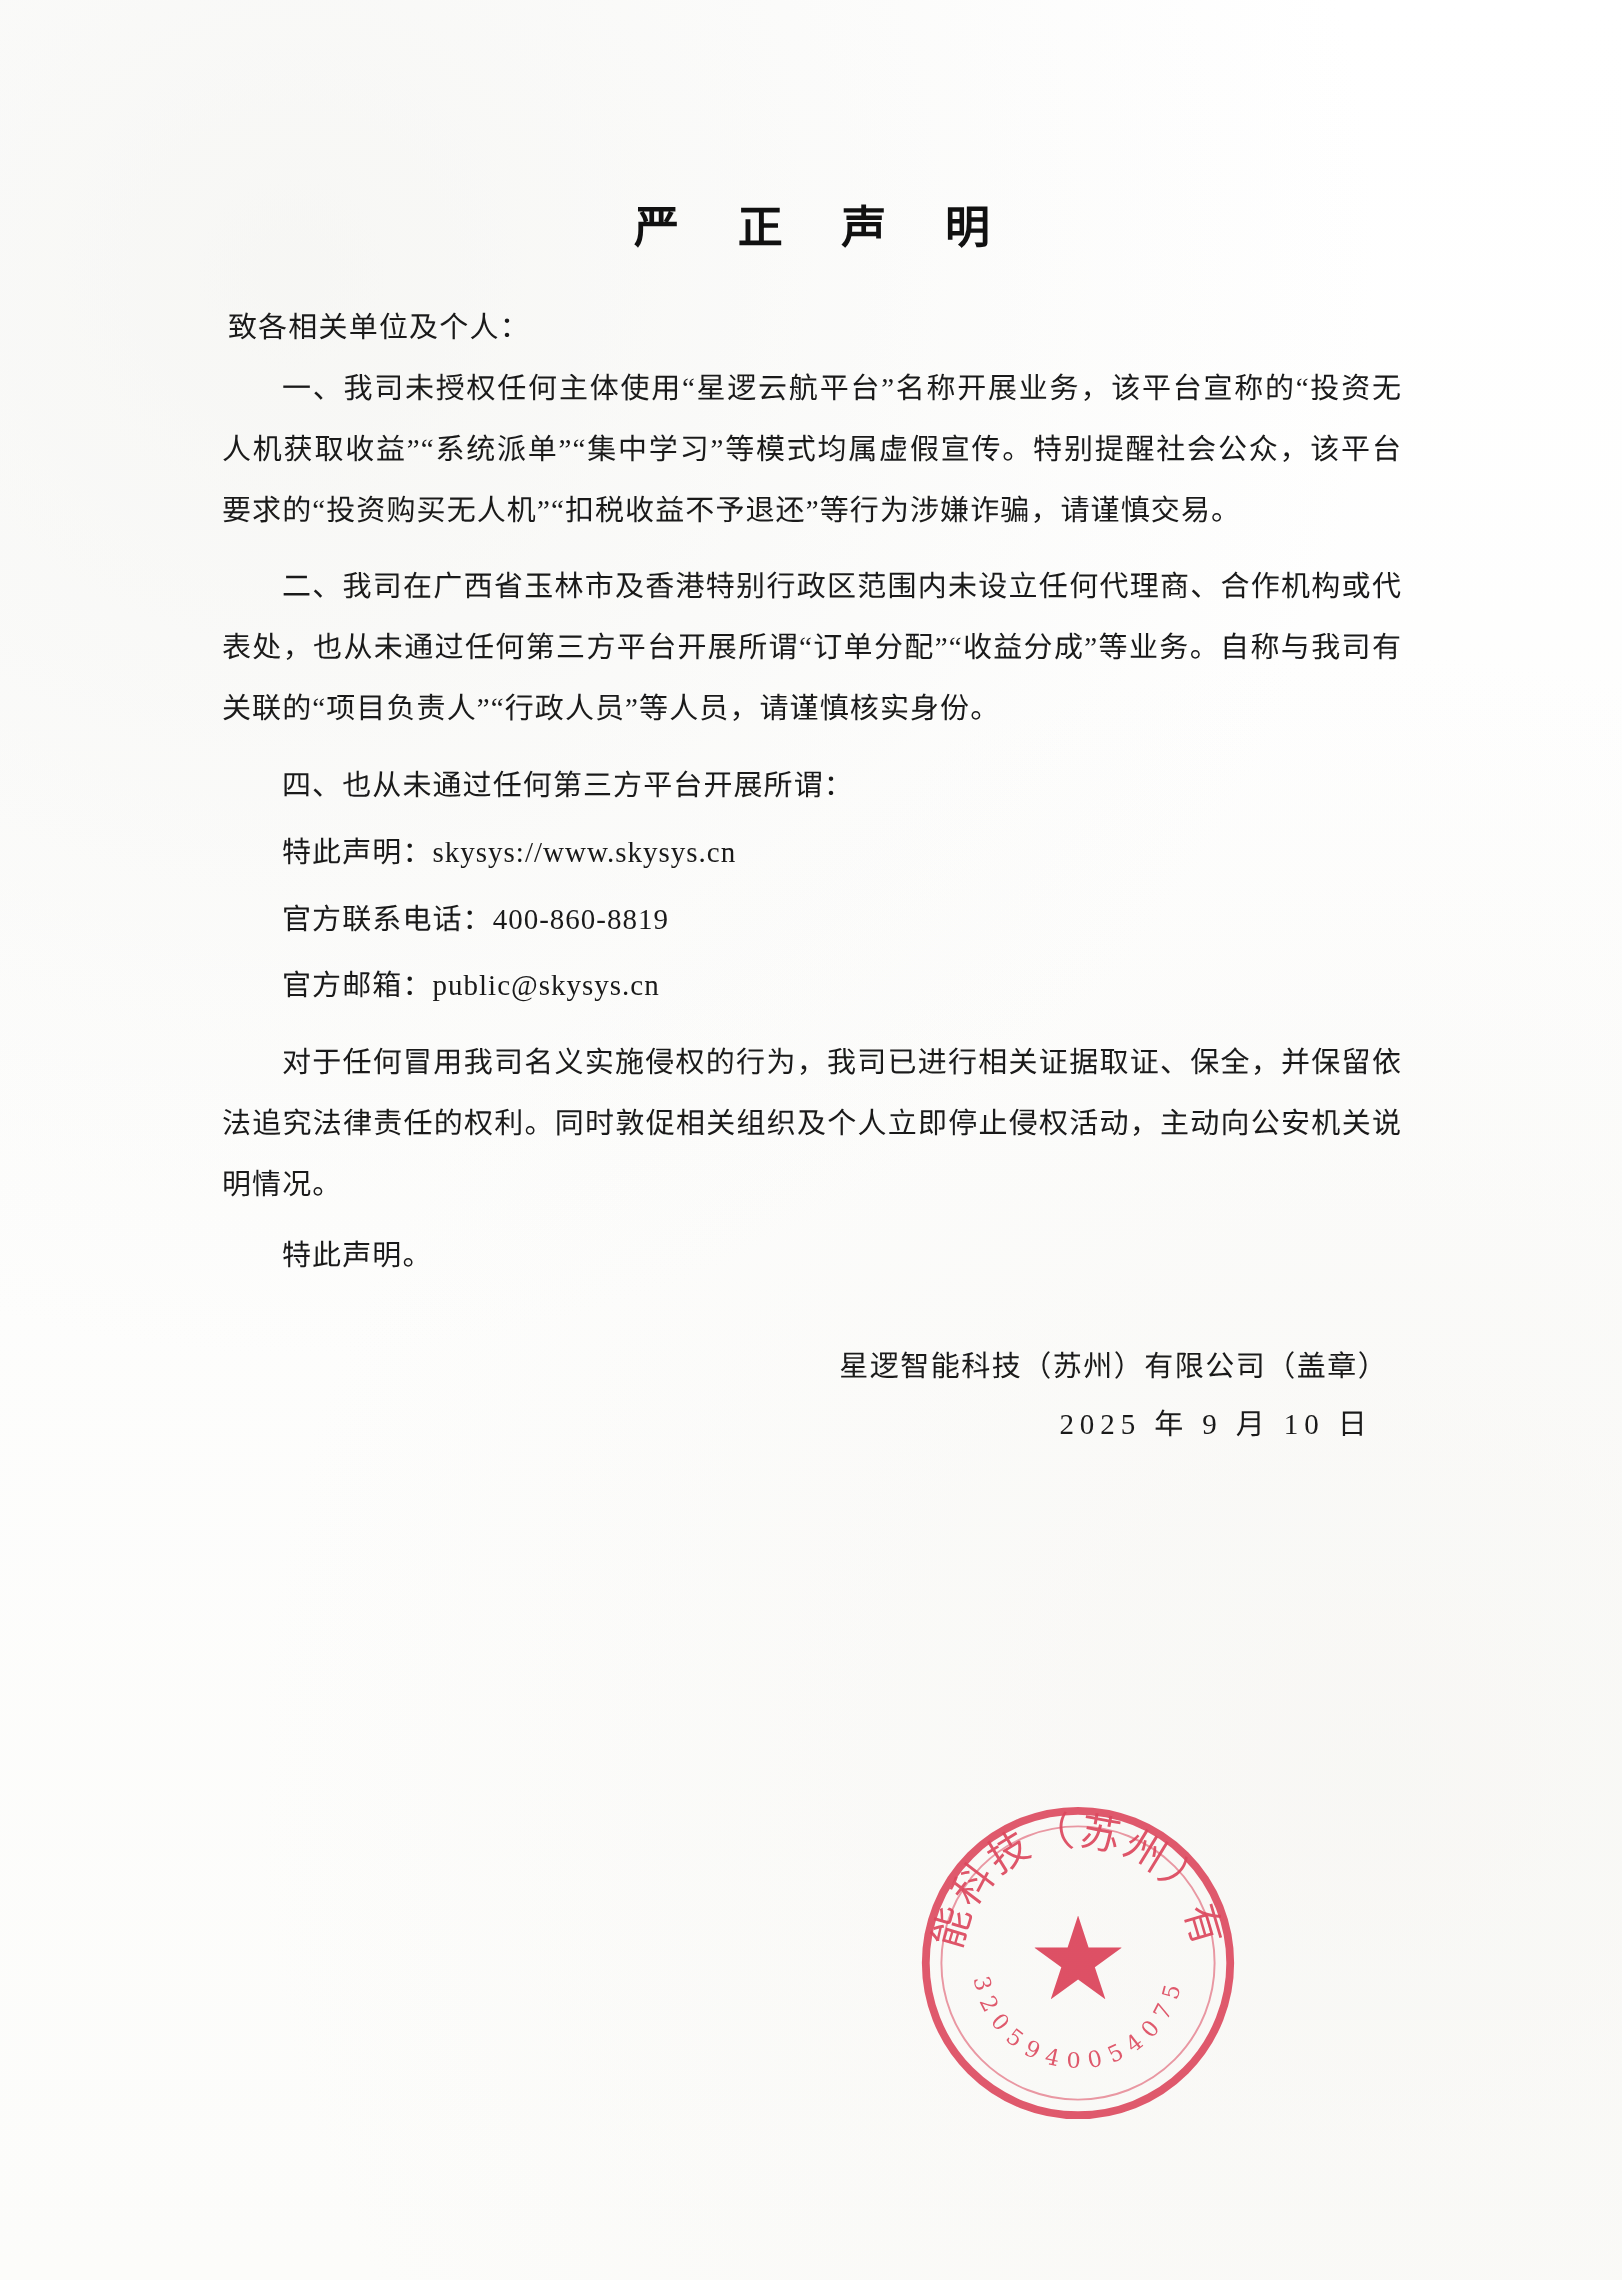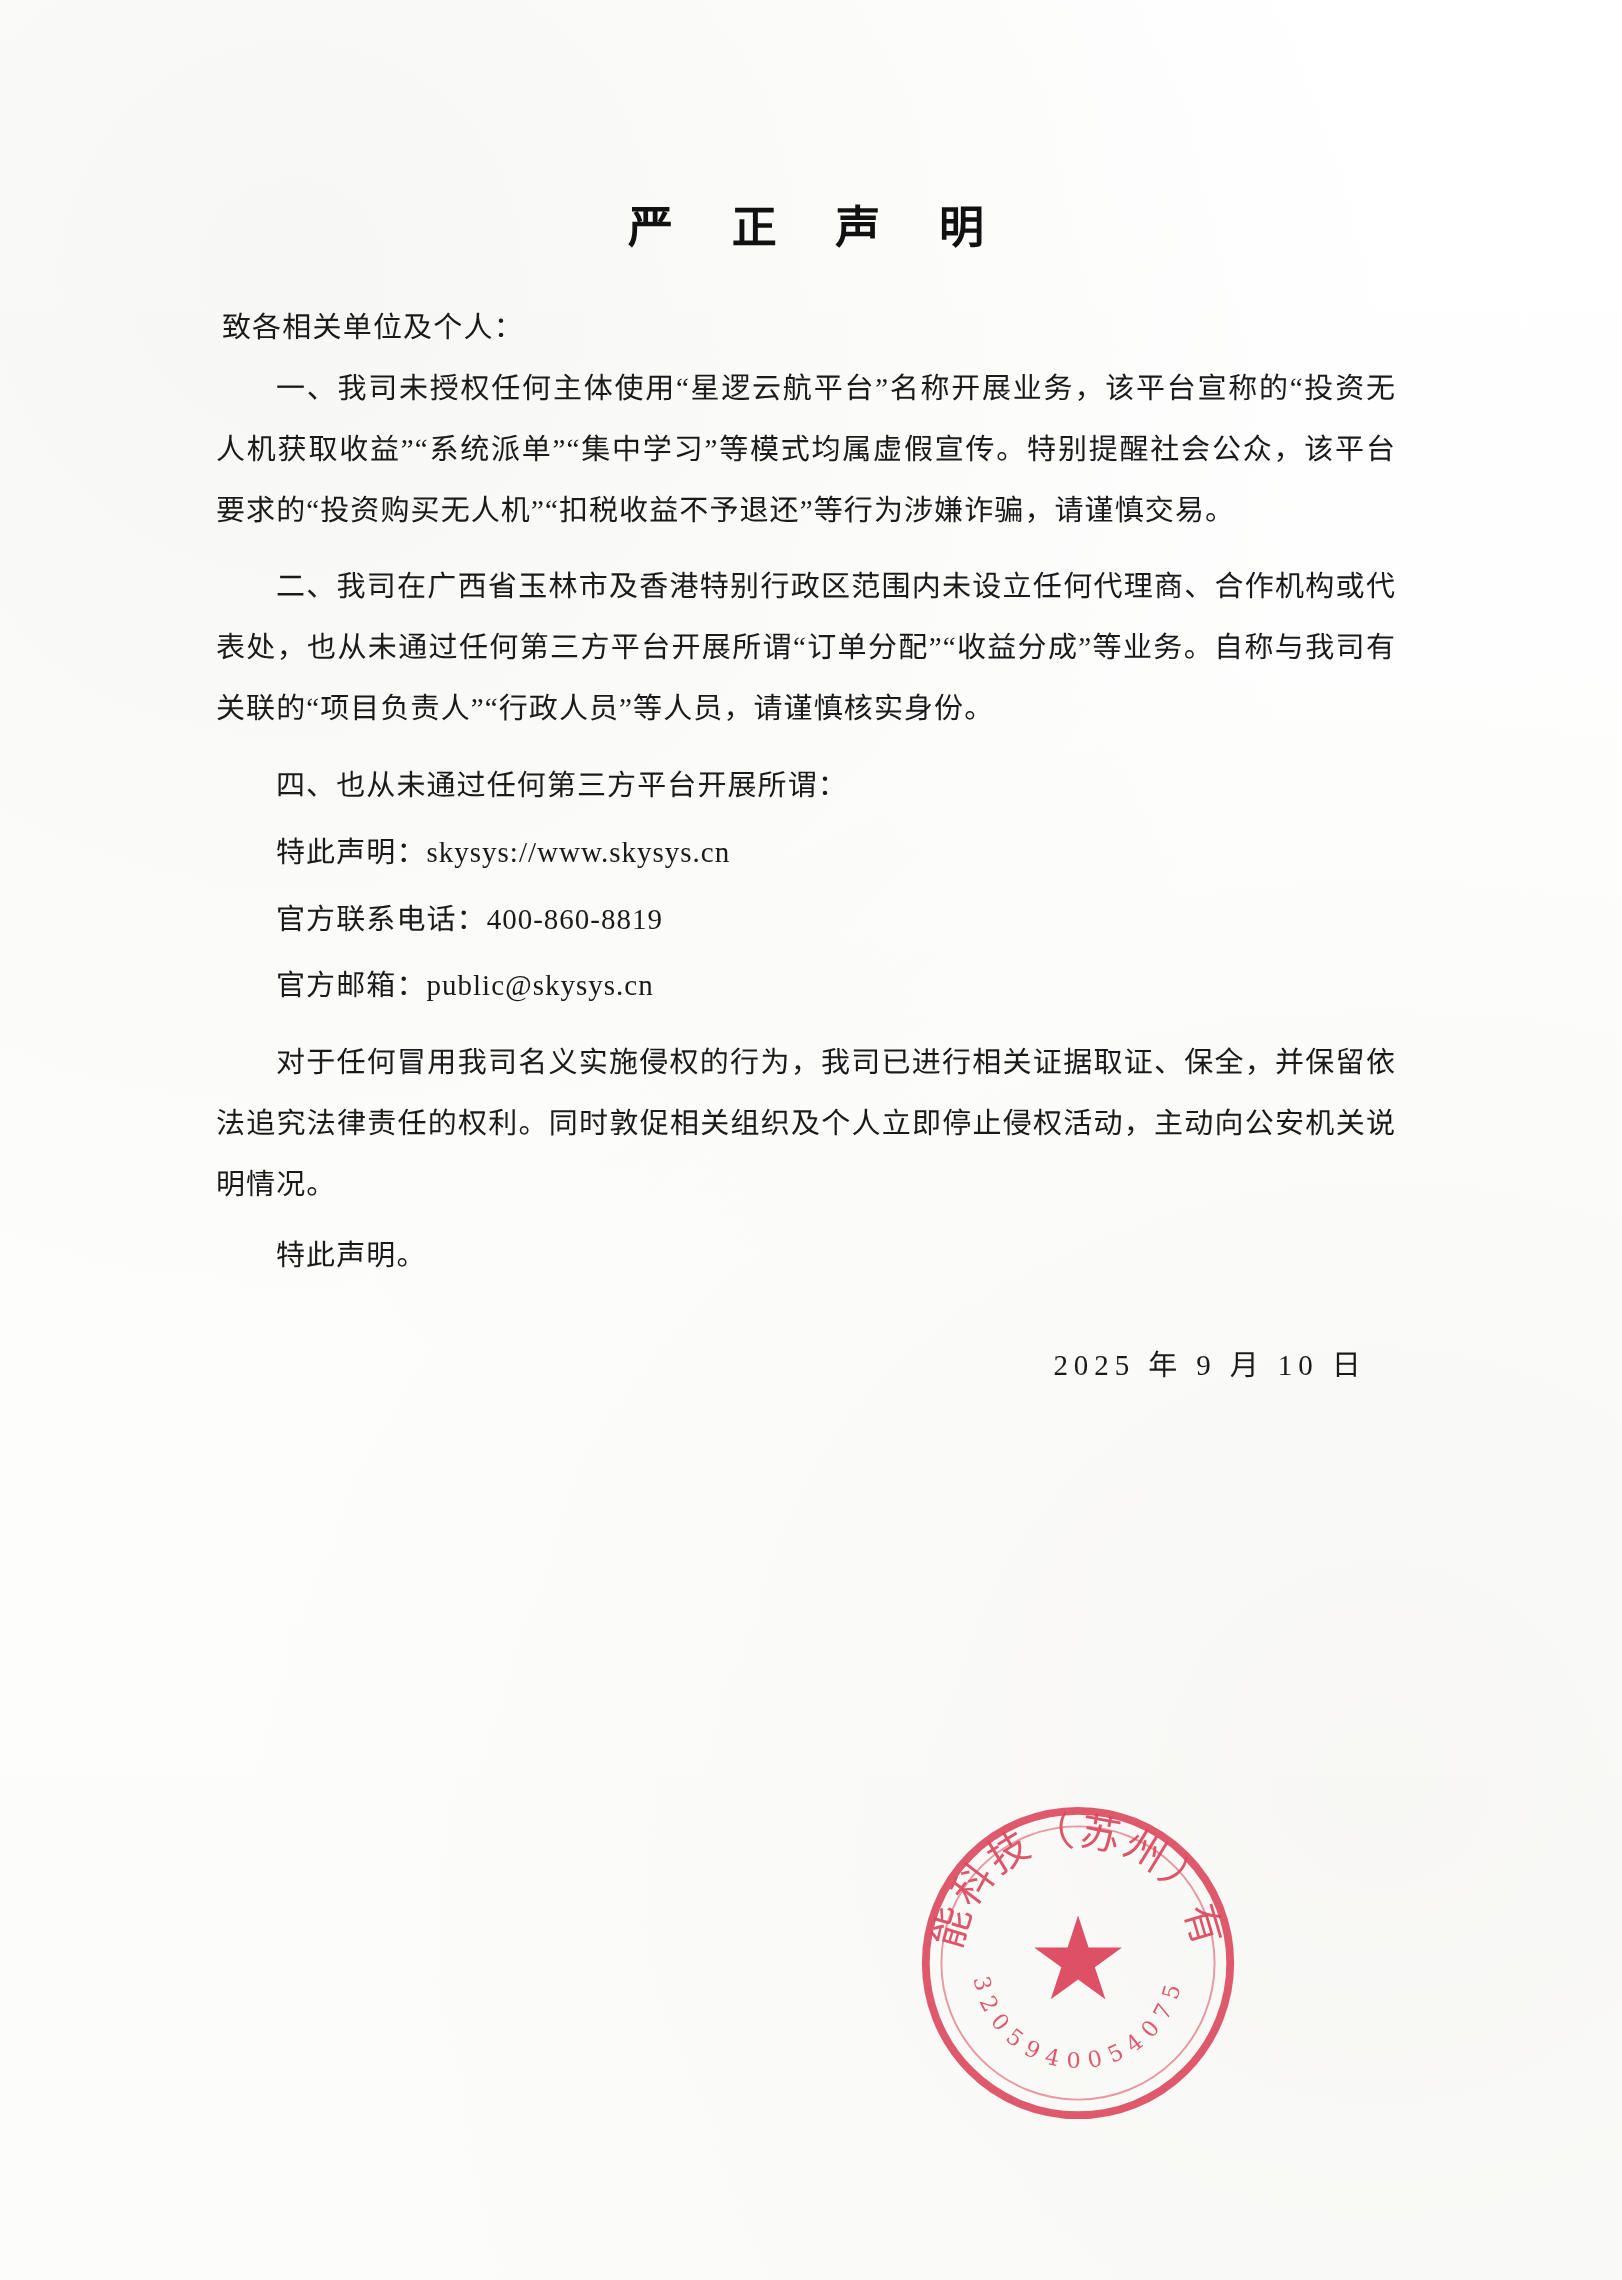--- a/index.html
+++ b/index.html
@@ -26,21 +26,21 @@
     position: absolute;
     inset: 0;
     background:
       radial-gradient(circle at 18% 12%, rgba(240,240,236,0.55) 0%, rgba(255,255,255,0) 45%),
       radial-gradient(circle at 85% 78%, rgba(243,242,238,0.5) 0%, rgba(255,255,255,0) 50%),
       linear-gradient(180deg, #ffffff 0%, #fdfdfc 55%, #fcfcfa 100%);
     pointer-events: none;
   }
   .content {
     position: absolute;
-    left: 216px;
+    left: 222px;
     top: 0;
     width: 1180px;
     height: 100%;
   }
   .doc-title {
     text-align: center;
     font-size: 45px;
     font-weight: 700;
     letter-spacing: 21.5px;
     text-indent: 21.5px;
@@ -136,20 +136,21 @@
       <span>官方联系电话：</span><span class="ascii">400-860-8819</span>
     </p>
     <p class="contact">
       <span>官方邮箱：</span><span class="ascii">public@skysys.cn</span>
     </p>
 
     <p class="para">对于任何冒用我司名义实施侵权的行为，我司已进行相关证据取证、保全，并保留依法追究法律责任的权利。同时敦促相关组织及个人立即停止侵权活动，主动向公安机关说明情况。</p>
     <p class="para tight">特此声明。</p>
 
     <div class="sign-block">
+      <div class="sign-company">星逻智能科技（苏州）有限公司（盖章）</div>
       <div class="sign-date">2025 年 9 月 10 日</div>
     </div>
   </div>
 
   <div class="seal">
     <svg viewBox="0 0 330 330" xmlns="http://www.w3.org/2000/svg" aria-hidden="true">
       <defs>
         <path id="ringTop" d="M 45,165 A 120,120 0 0 1 285,165"></path>
         <path id="ringBottom" d="M 57,165 A 108,108 0 0 0 273,165"></path>
       </defs>

